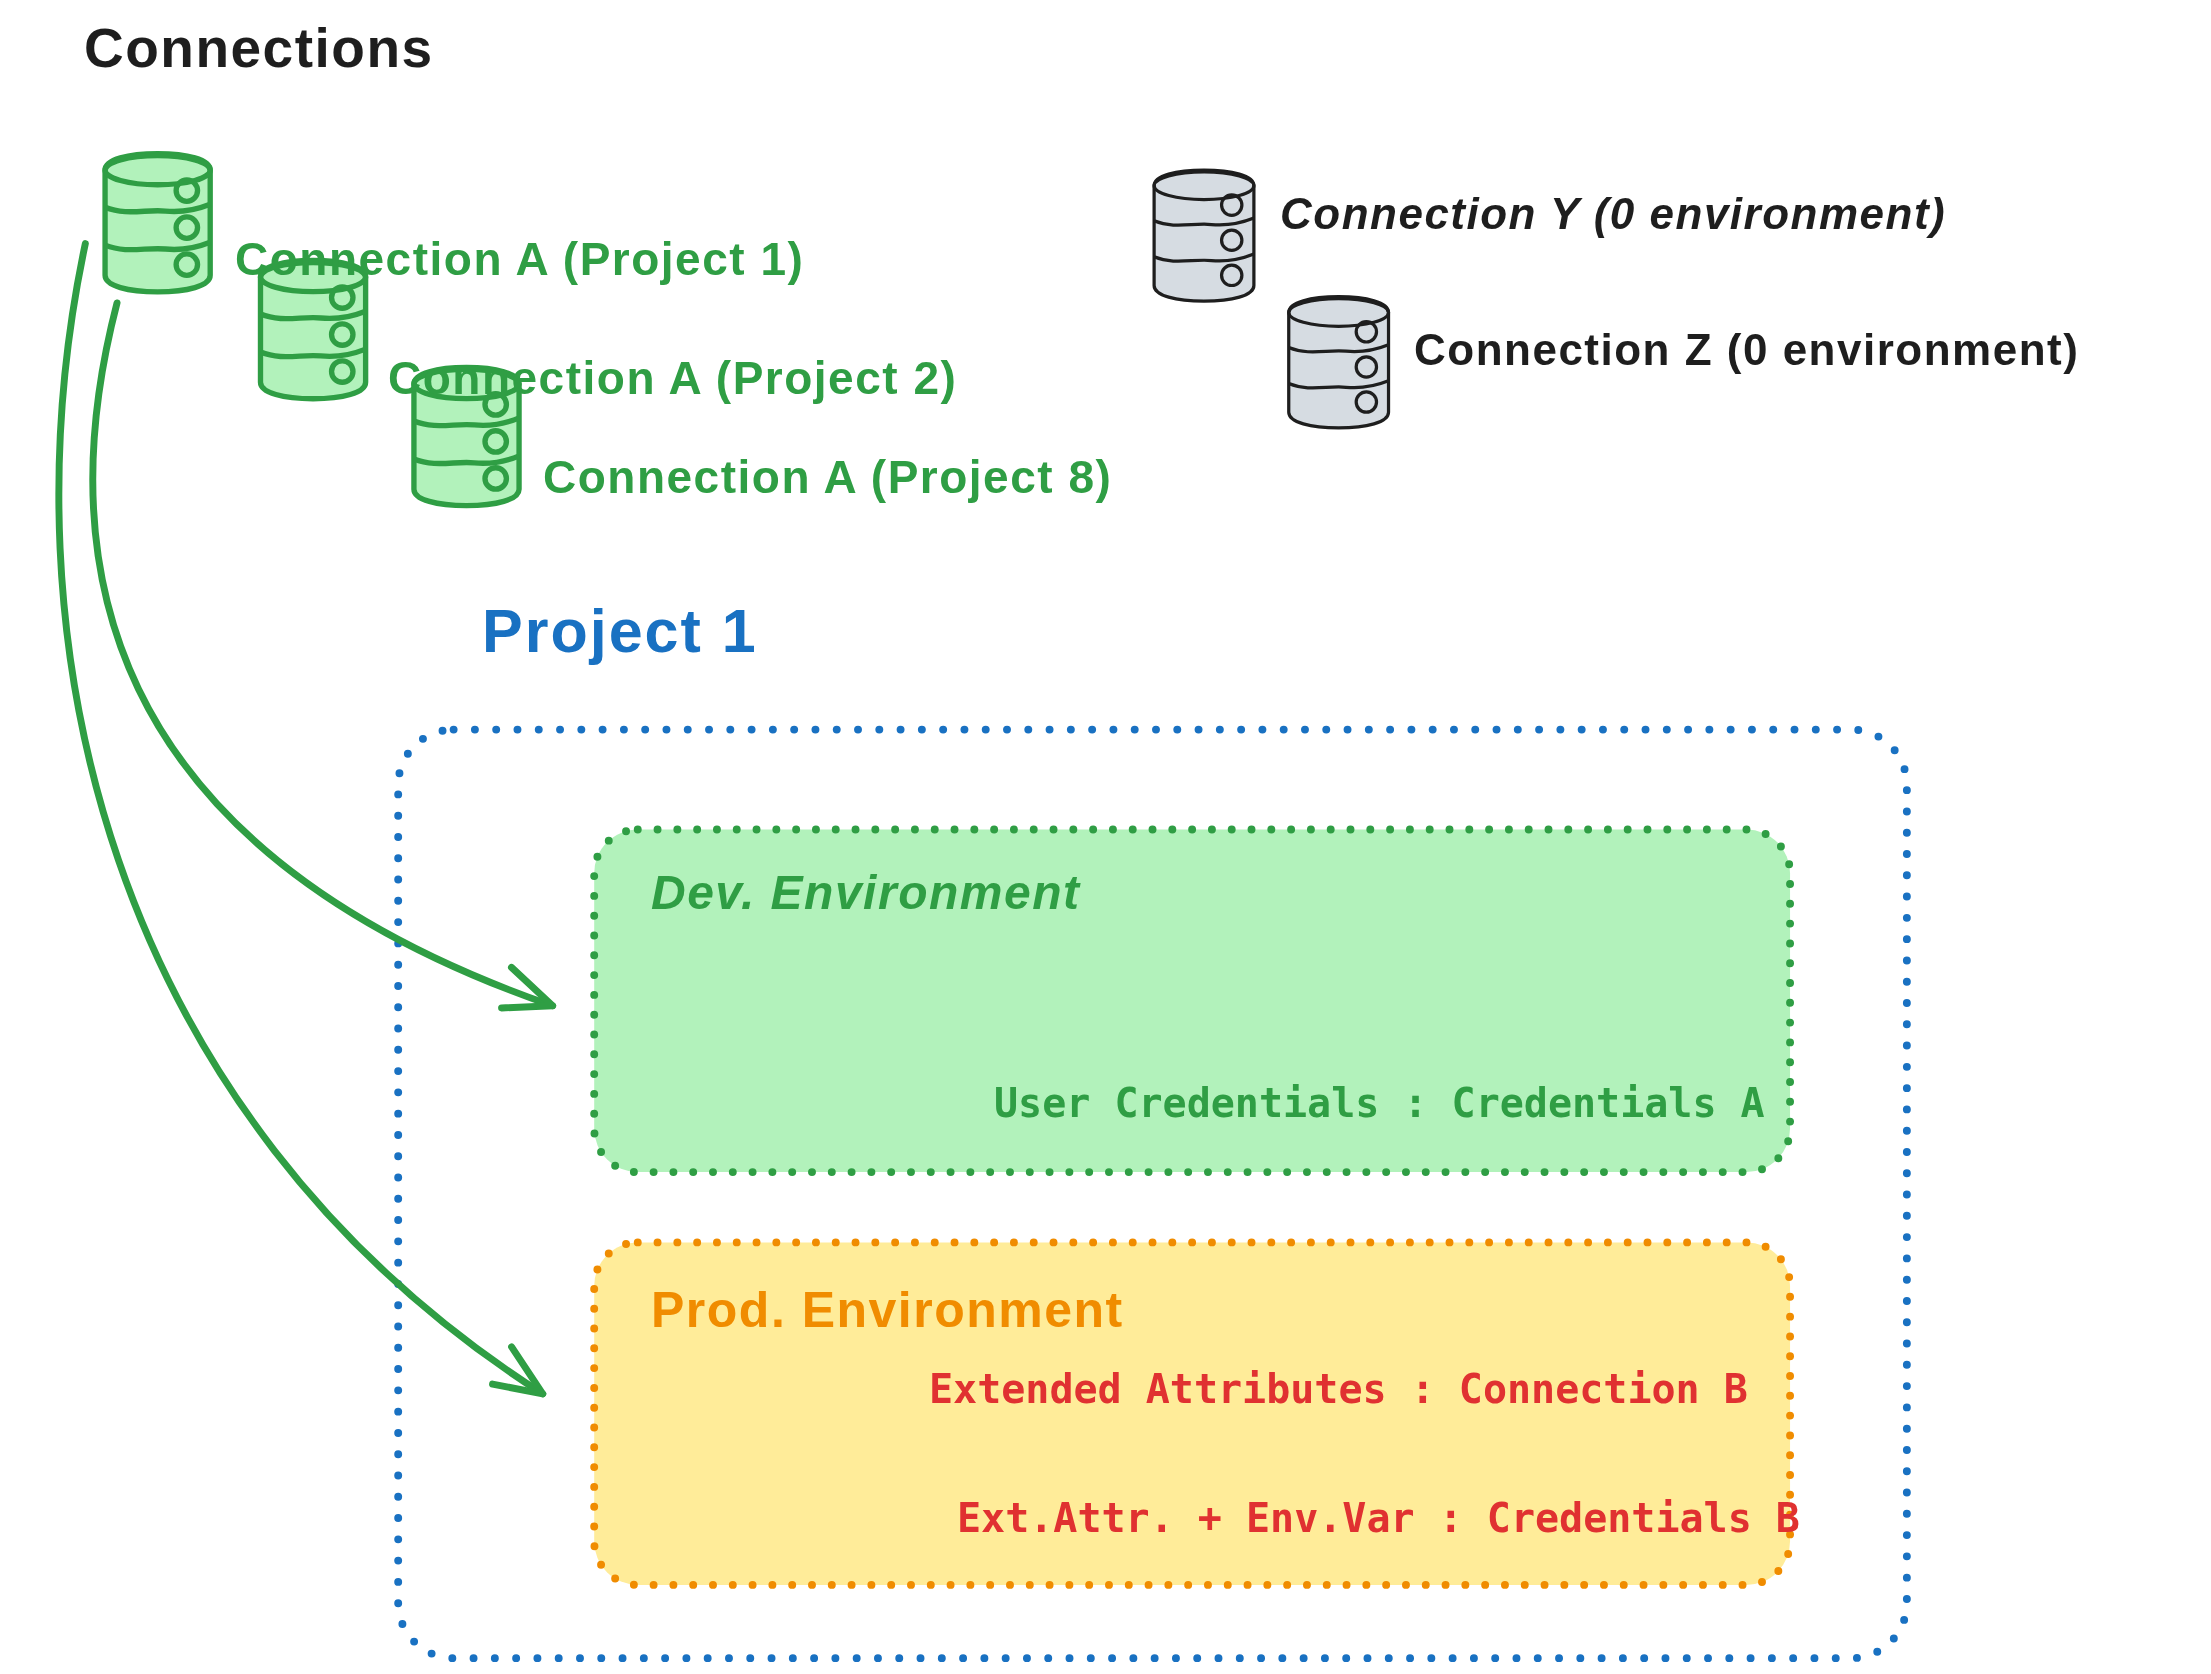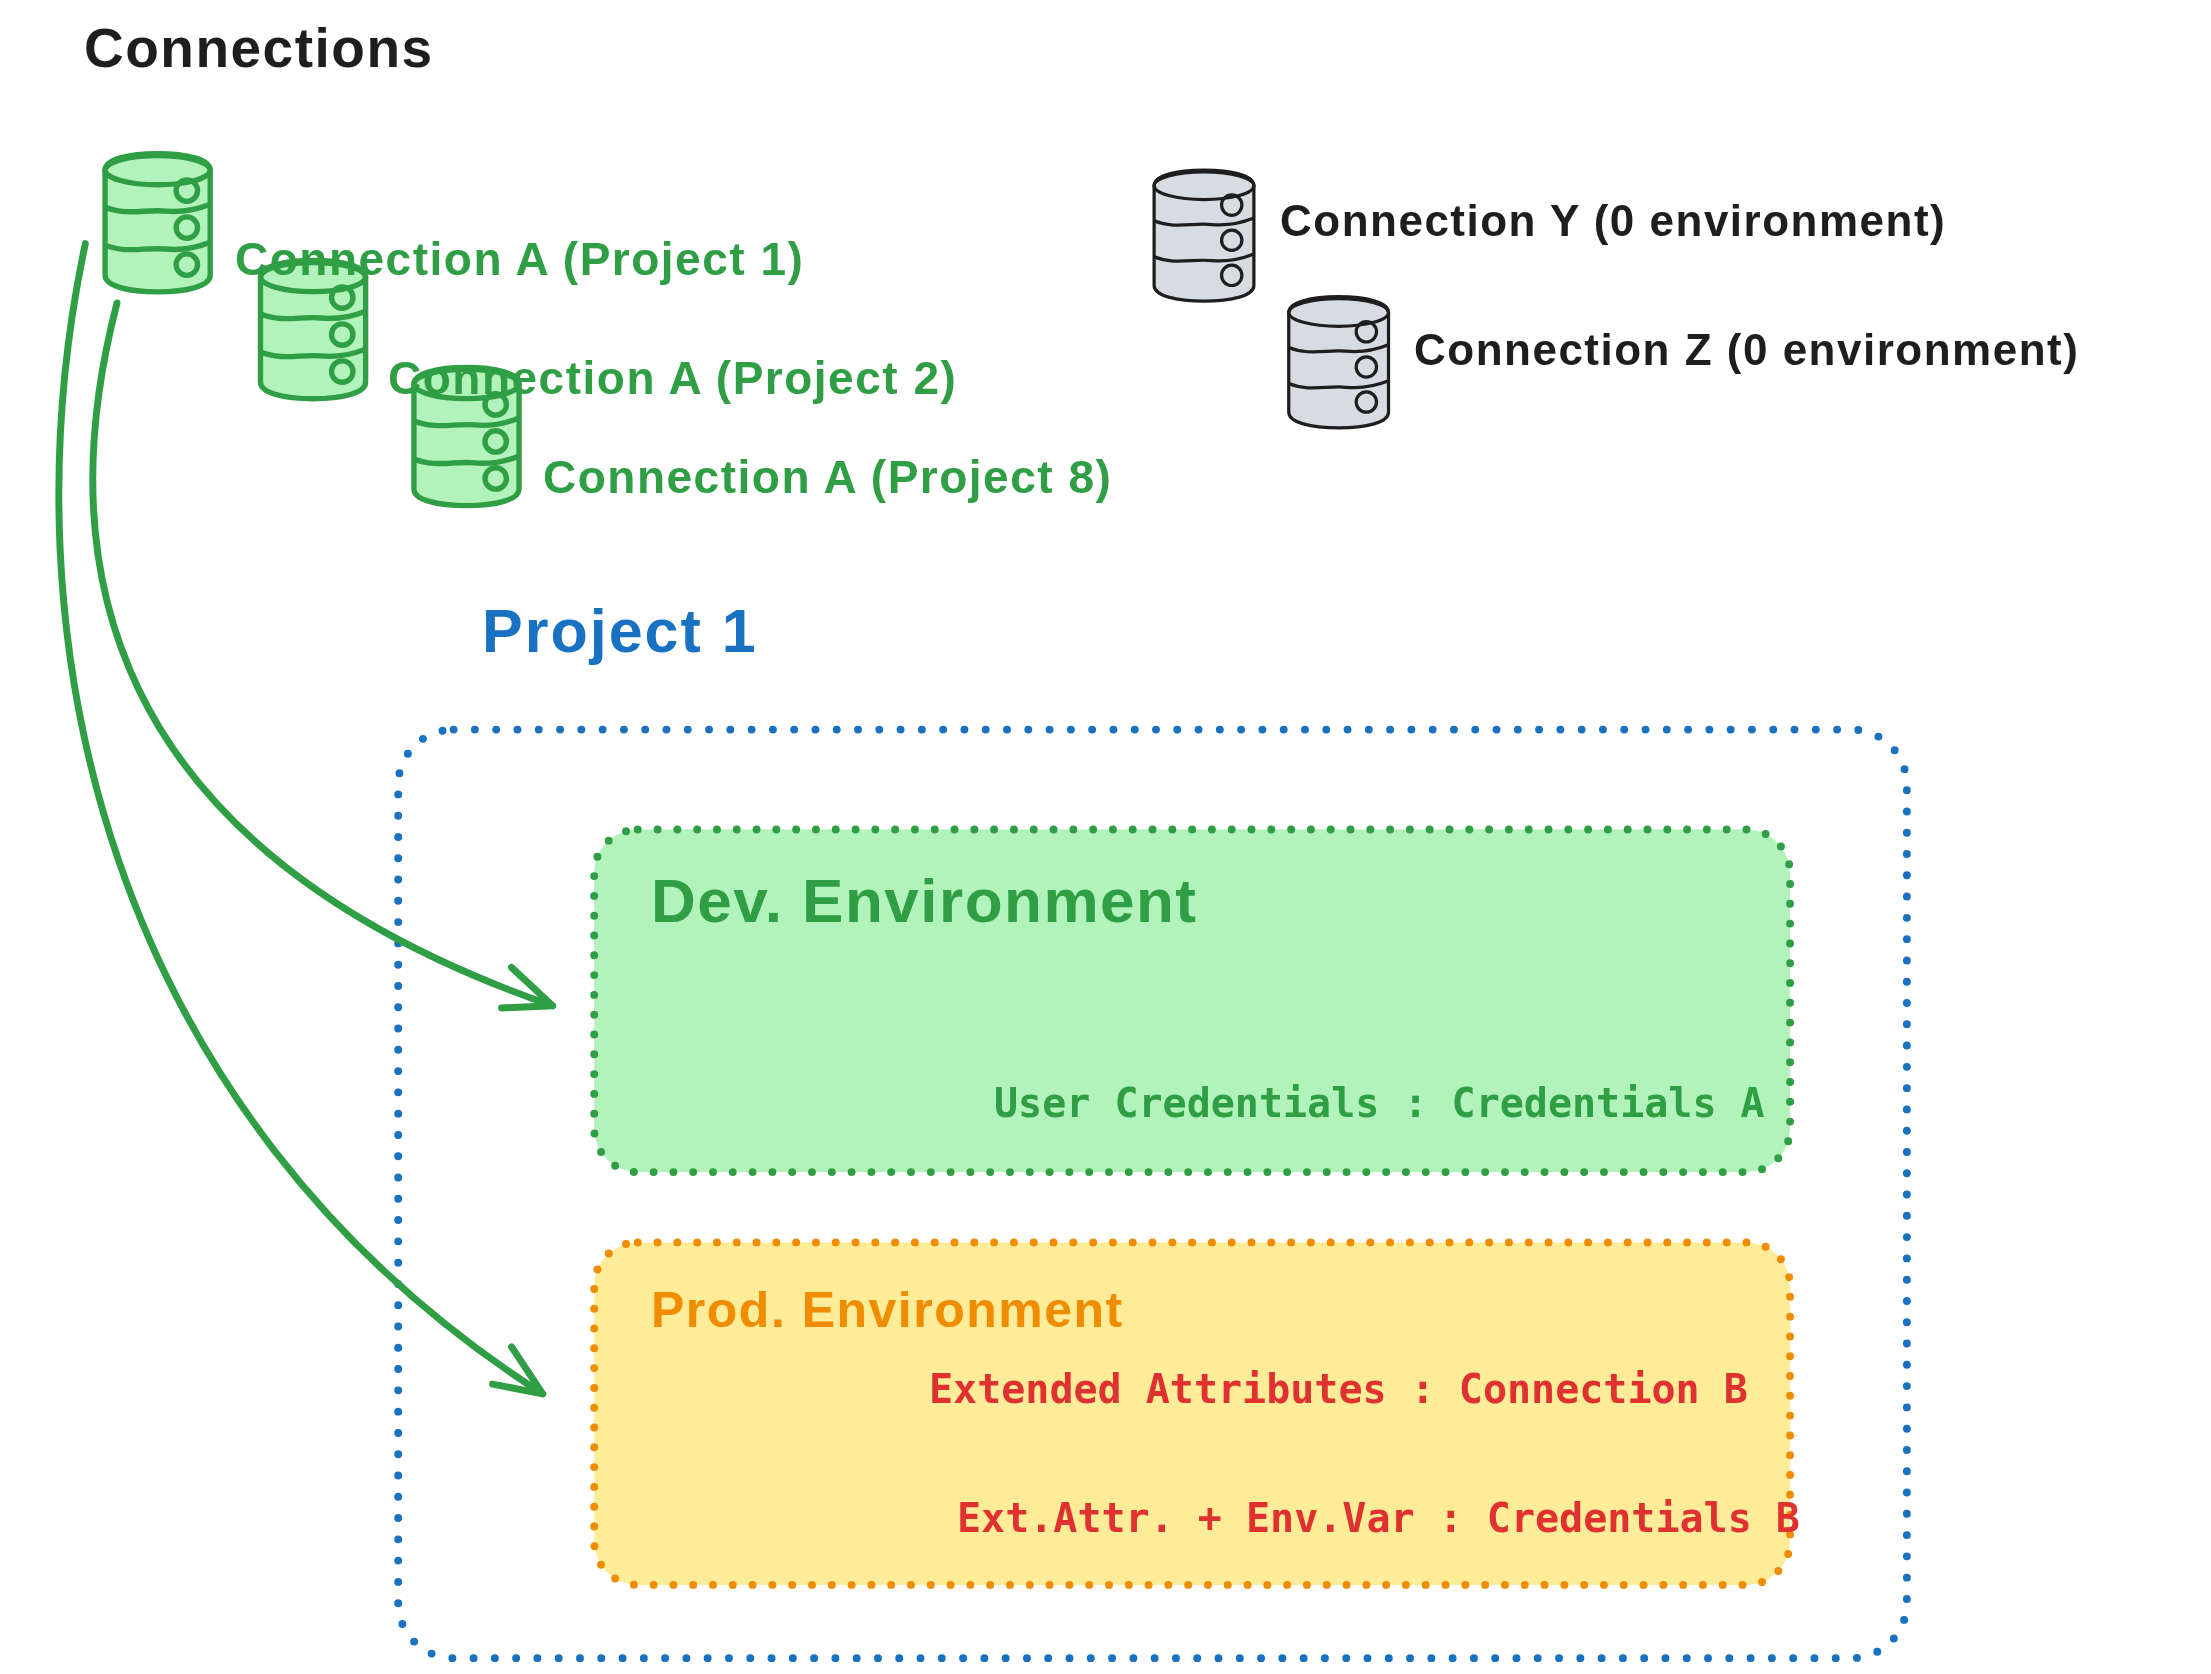--- a/index.html
+++ b/index.html
@@ -36,21 +36,21 @@
   .db-part{stroke-width:var(--db-sw,5);}
   .db-green{color:var(--green-stroke);--db-fill:var(--green-fill);--db-sw:5.5;}
   .db-gray{color:var(--text-black);--db-fill:var(--gray-fill);--db-sw:3.5;}
 
   
   .label{position:absolute;white-space:nowrap;font-weight:700;letter-spacing:1.5px;}
   .hand-title{font-size:55px;color:var(--text-black);}
   .conn-green{font-size:46px;color:var(--green-stroke);margin-top:48px;}
   .conn-black{font-size:44px;color:var(--text-black);}
   .project-title{font-size:61px;color:var(--blue);letter-spacing:2px;}
-  .env-title-dev{font-size:62px;color:var(--green-stroke);}
+  .env-title-dev{font-size:48px;color:var(--green-stroke);font-style:italic;}
   .env-title-prod{font-size:50px;color:var(--orange);}
   .mono{font-family:"DejaVu Sans Mono","Liberation Mono",monospace;font-weight:700;letter-spacing:0;}
   .cred-green{font-size:40px;color:var(--green-stroke);line-height:50px;}
   .cred-red{font-size:40px;color:var(--red);line-height:50px;}
 </style>
 </head>
 <body>
 
 <div class="stage">
 
@@ -86,21 +86,21 @@
     <use href="#db" class="db-gray" x="1160" y="168" width="112" height="140"></use>
     <use href="#db" class="db-gray" x="1296" y="296" width="112" height="140"></use>
   </svg>
 
   <div class="label hand-title" style="left:84px;top:16px;">Connections</div>
 
   <div class="label conn-green" style="left:235px;top:184px;">Connection A (Project 1)</div>
   <div class="label conn-green" style="left:388px;top:303px;">Connection A (Project 2)</div>
   <div class="label conn-green" style="left:543px;top:402px;">Connection A (Project 8)</div>
 
-  <div class="label conn-black" style="left:1280px;top:196px;">Connection Y (0 environment)</div>
+  <div class="label conn-black" style="left:1280px;top:189px;font-style:italic;">Connection Y (0 environment)</div>
   <div class="label conn-black" style="left:1414px;top:325px;">Connection Z (0 environment)</div>
 
   <div class="label project-title" style="left:482px;top:596px;">Project 1</div>
 
   <div class="label env-title-dev" style="left:651px;top:865px;">Dev. Environment</div>
   <div class="label env-title-prod" style="left:651px;top:1281px;">Prod. Environment</div>
 
   <div class="label mono cred-green" style="left:994px;top:1078px;">User Credentials : Credentials A</div>
   <div class="label mono cred-red" style="left:929px;top:1364px;">Extended Attributes : Connection B</div>
   <div class="label mono cred-red" style="left:929px;top:1493px;margin-left:28px;">Ext.Attr. + Env.Var : Credentials B</div>

